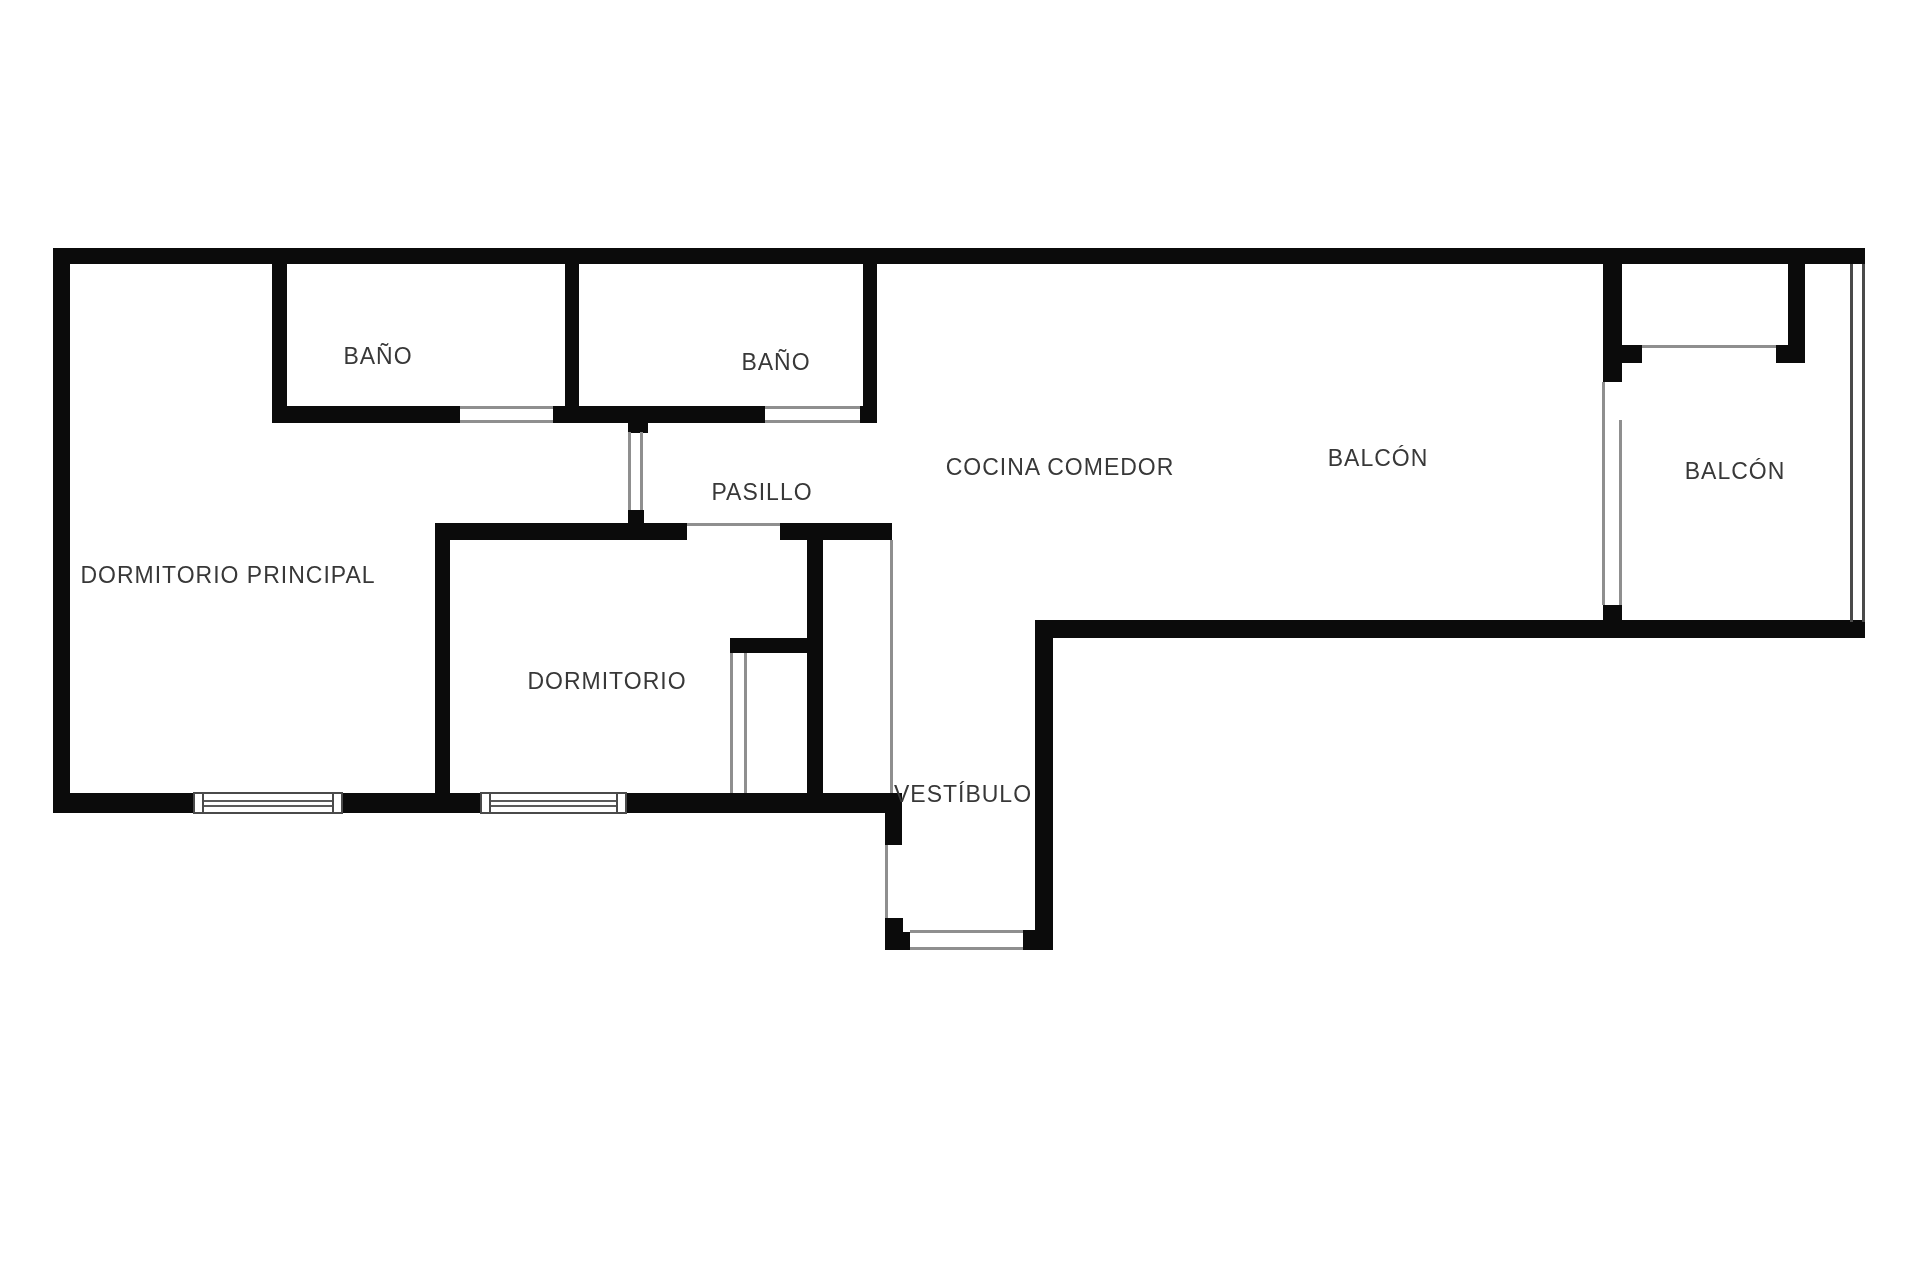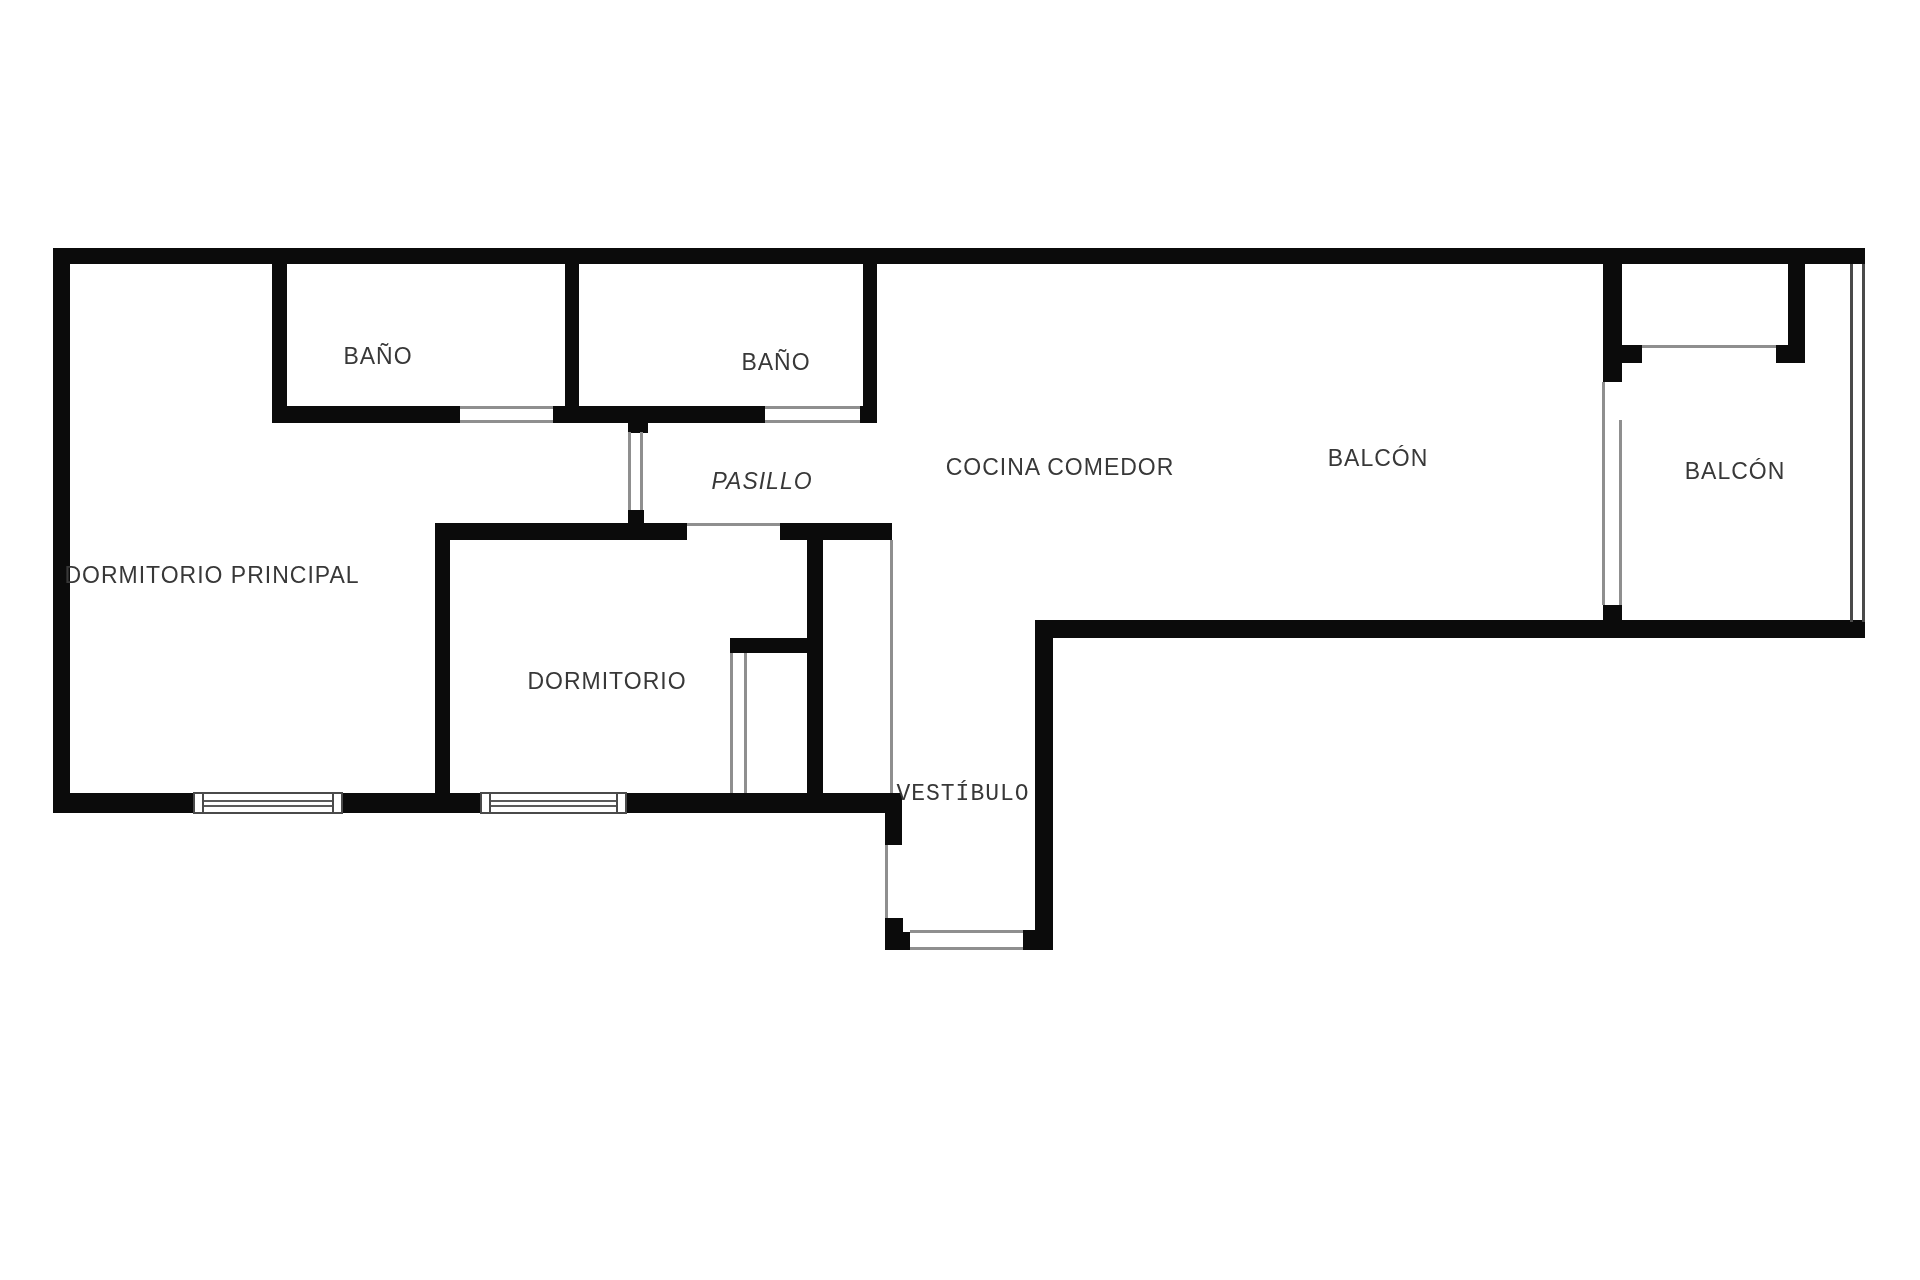--- a/index.html
+++ b/index.html
@@ -80,21 +80,21 @@
   </div>
   <div class="window" style="left:480px;top:792px;width:147px;">
     <div class="mid" style="top:6px;"></div>
     <div class="mid" style="top:11px;"></div>
     <div class="cap" style="left:7px;"></div>
     <div class="cap" style="right:7px;"></div>
   </div>
 
   <div class="lbl" style="left:378px;top:356px;">BAÑO</div>
   <div class="lbl" style="left:776px;top:362px;">BAÑO</div>
-  <div class="lbl" style="left:762px;top:481px;font-style:italic;">PASILLO</div>
+  <div class="lbl" style="left:762px;top:492px;">PASILLO</div>
   <div class="lbl" style="left:1060px;top:467px;">COCINA COMEDOR</div>
   <div class="lbl" style="left:1378px;top:458px;">BALCÓN</div>
   <div class="lbl" style="left:1735px;top:471px;">BALCÓN</div>
-  <div class="lbl" style="left:212px;top:575px;">DORMITORIO PRINCIPAL</div>
+  <div class="lbl" style="left:228px;top:575px;">DORMITORIO PRINCIPAL</div>
   <div class="lbl" style="left:607px;top:681px;">DORMITORIO</div>
-  <div class="lbl" style="left:963px;top:794px;font-family:Liberation Mono, monospace;">VESTÍBULO</div>
+  <div class="lbl" style="left:963px;top:794px;">VESTÍBULO</div>
 
 </div>
 
 </body></html>

